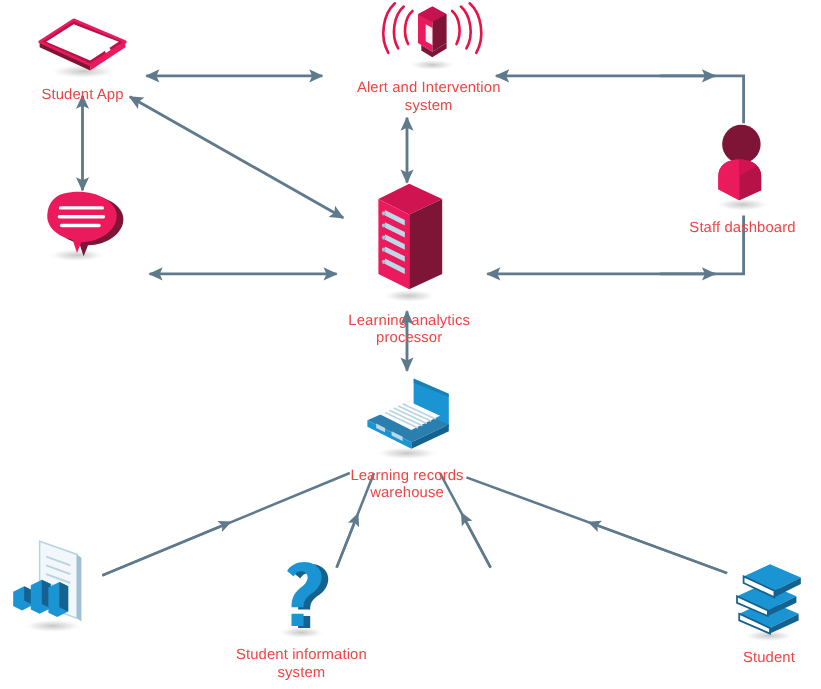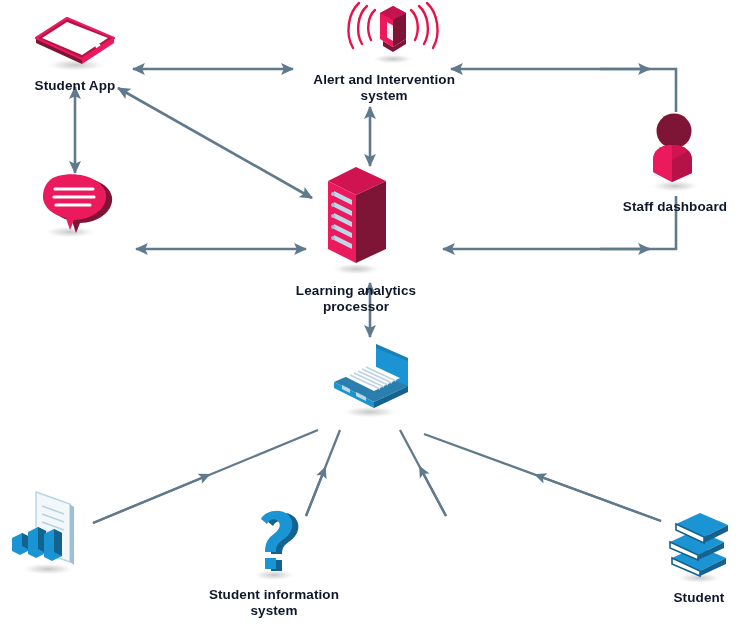--- a/index.html
+++ b/index.html
@@ -35,25 +35,24 @@
   }
   .node-icon {
     display: block;
     line-height: 0;
   }
   .node-label {
     margin-top: 4px;
     text-align: center;
     font-size: 13.5px;
     line-height: 1.22;
-    color: #0f172a;
+    color: #ef4444;
     font-family: "Liberation Sans", sans-serif;
     letter-spacing: .1px;
     white-space: pre-line;
-    font-weight: bold;
   }
 </style>
 </head>
 <body>
 
 <div id="diagram-root">
 
   <svg id="edge-layer" viewBox="0 0 746 626" width="746" height="626" xmlns="http://www.w3.org/2000/svg">
     <defs>
       <marker id="ah-end" viewBox="0 0 10 10" refX="9.2" refY="5" markerWidth="5.2" markerHeight="5.2" orient="auto-start-reverse">
@@ -167,21 +166,21 @@
         <path d="M40,8 C62,2 86,12 88,26 C90,40 74,52 56,52 L52,62 L48,50 C34,47 24,38 25,27 C26,16 32,10 40,8 Z" fill="#ea1a5d"></path>
         <g stroke="#ffffff" stroke-width="3.1" stroke-linecap="round">
           <line x1="37" y1="21" x2="75" y2="21"></line>
           <line x1="36" y1="29" x2="76" y2="29"></line>
           <line x1="38" y1="37" x2="72" y2="37"></line>
         </g>
       </svg>
     </span>
   </div>
 
-  <div class="node" style="left:356px; top:163px;">
+  <div class="node" style="left:372px; top:163px;">
     <span class="node-icon">
       <svg width="96" height="116" viewBox="0 0 96 116" xmlns="http://www.w3.org/2000/svg">
         <ellipse cx="48" cy="106" rx="26" ry="6" fill="url(#shadow-grad)"></ellipse>
         <path d="M20,18 L48,4 L78,18 L48,32 Z" fill="#d01351"></path>
         <path d="M20,18 L48,32 L48,100 L20,86 Z" fill="#ea1a5d"></path>
         <path d="M48,32 L78,18 L78,86 L48,100 Z" fill="#7e1436"></path>
         <g fill="#bcd9e8">
           <path d="M26,28 L44,37 L44,42 L26,33 Z"></path>
           <path d="M26,39 L44,48 L44,53 L26,44 Z"></path>
           <path d="M26,50 L44,59 L44,64 L26,55 Z"></path>
@@ -215,20 +214,22 @@
           <line x1="38" y1="35" x2="68" y2="49"></line>
           <line x1="42" y1="33" x2="72" y2="47"></line>
           <line x1="46" y1="31" x2="76" y2="45"></line>
           <line x1="50" y1="29" x2="80" y2="43"></line>
           <line x1="54" y1="27" x2="84" y2="41"></line>
         </g>
         <path d="M30,45 L38,49 L38,53 L30,49 Z" fill="#bcd9e8"></path>
         <path d="M44,52 L54,57 L54,61 L44,56 Z" fill="#bcd9e8"></path>
       </svg>
     </span>
+    <span class="node-label">Learning records
+warehouse</span>
   </div>
 
   <div class="node" style="left:48px; top:490px;">
     <span class="node-icon">
       <svg width="100" height="88" viewBox="0 0 100 88" xmlns="http://www.w3.org/2000/svg">
         <ellipse cx="50" cy="79" rx="28" ry="6" fill="url(#shadow-grad)"></ellipse>
         <path d="M38,2 L72,14 L72,72 L38,60 Z" fill="#e9f1f7"></path>
         <path d="M38,2 L72,14 L72,72 L38,60 Z" fill="#f2f7fb" stroke="#b9d3e3" stroke-width="1.4"></path>
         <path d="M72,14 L76,17 L76,75 L72,72 Z" fill="#9fc0d4"></path>
         <g stroke="#b9d3e3" stroke-width="1.7">

